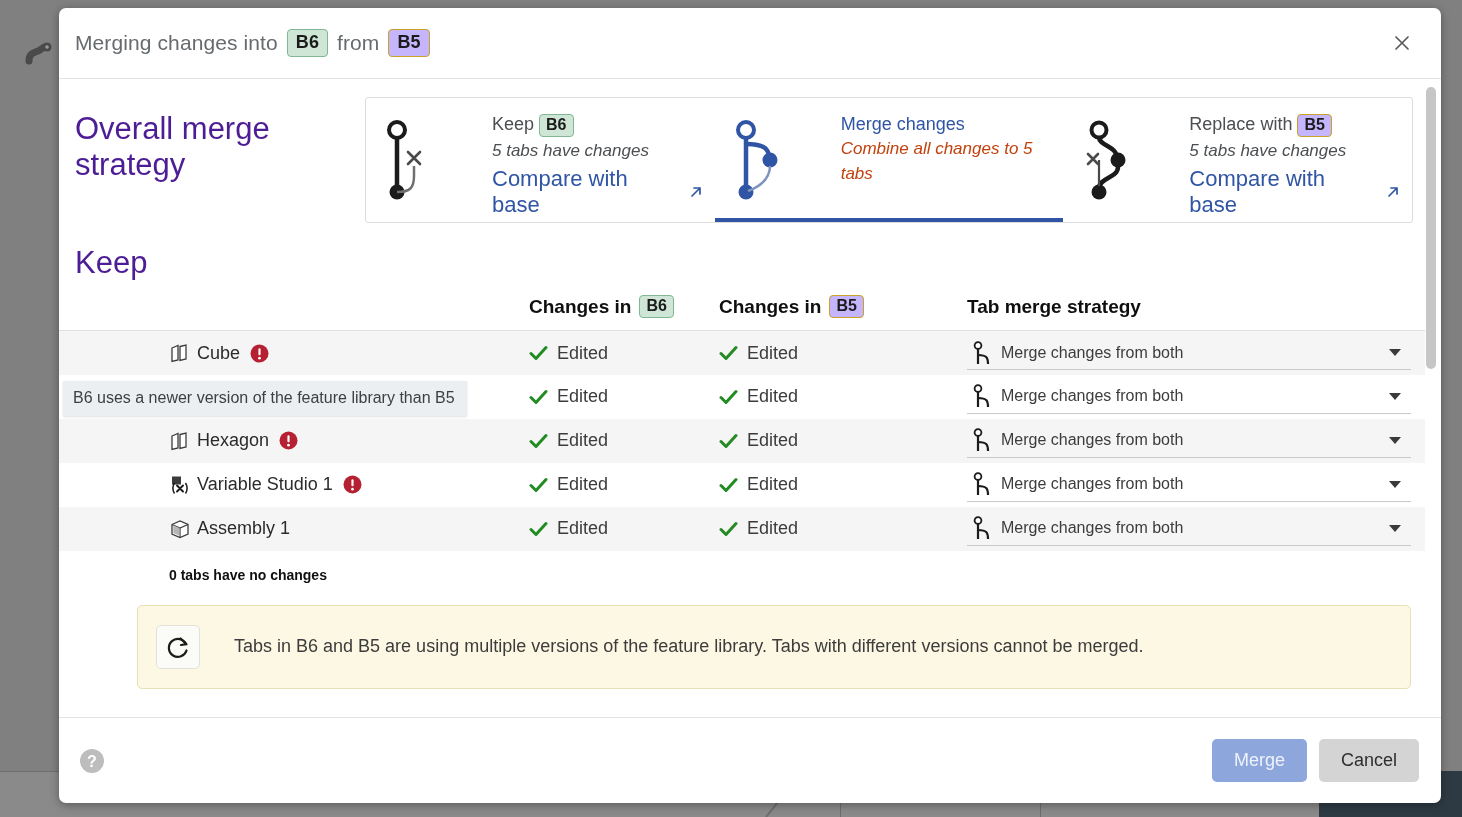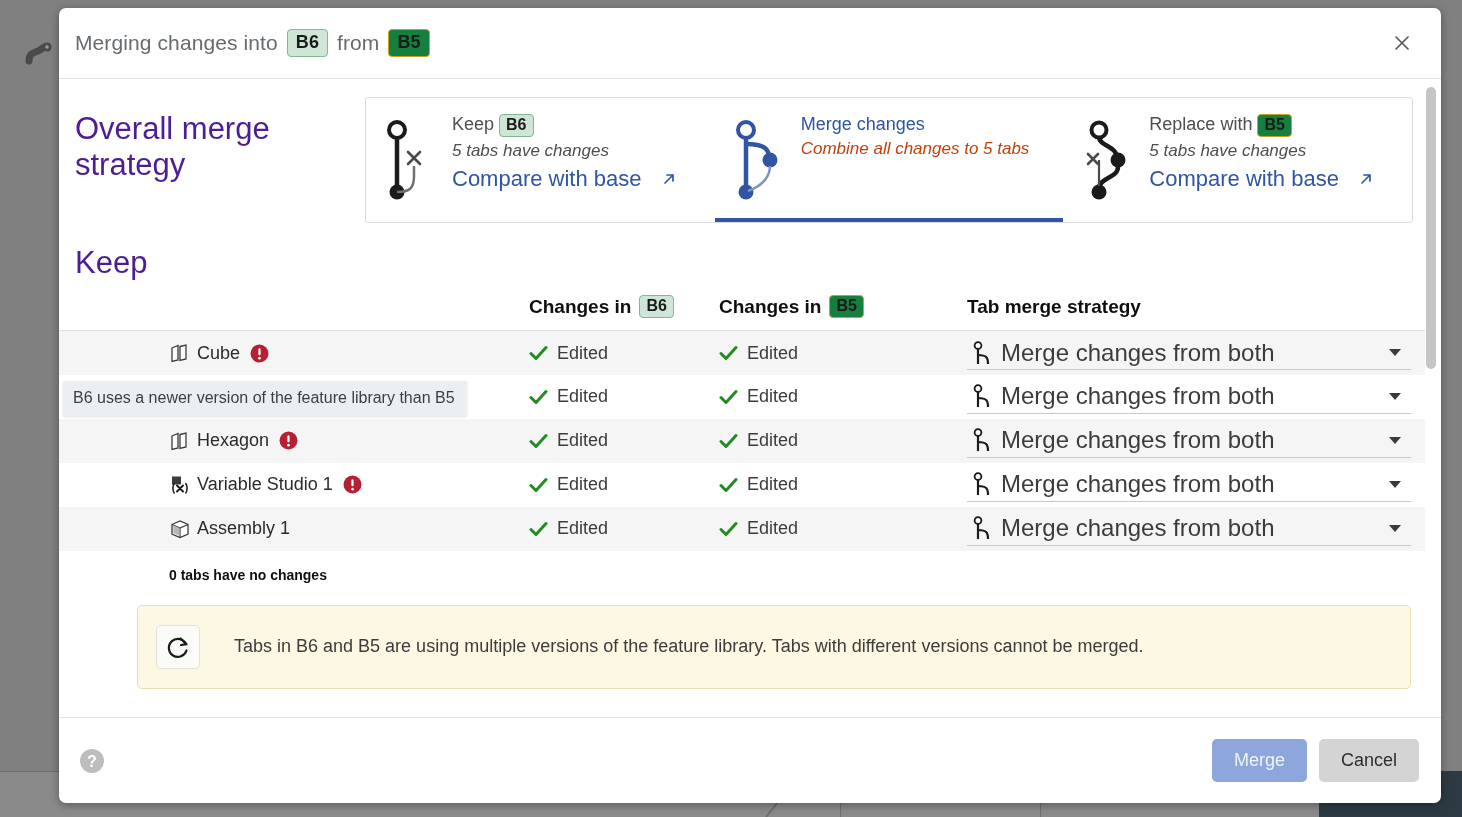--- a/index.html
+++ b/index.html
@@ -55,21 +55,21 @@
     font-size:21px; color:#666b6f; font-weight:400;
     display:flex; align-items:center; gap:9px; flex:1;
     letter-spacing:.1px;
   }
   .badge {
     display:inline-block;
     font-weight:700; font-size:18px; color:#1b1b1b;
     padding:2px 8px 3px; border-radius:4px; line-height:1.15;
   }
   .badge-green { background:#cfe6d6; border:1px solid #7fb893; }
-  .badge-yellow { background:#15803d; border:1px solid #c9a227; }
+  .badge-yellow { background:#c4b5fd; border:1px solid #c9a227; }
   .badge-sm { font-size:16px; padding:1px 6px 2px; }
   #close-button {
     width:34px; height:34px; display:flex; align-items:center; justify-content:center;
     cursor:pointer; color:#5a5a5a; font-size:25px; line-height:1; font-weight:300;
     border-radius:4px;
   }
 
   
   #dialog-body {
     flex:1 1 auto; position:relative; overflow:hidden;
@@ -96,21 +96,21 @@
   .strategy-card {
     flex:1 1 0; display:flex; gap:12px; padding:14px 12px 0 18px;
     min-height:124px; cursor:pointer; position:relative;
   }
   .strategy-card + .strategy-card { }
   .strategy-card.selected::after {
     content:""; position:absolute; left:0; right:0; bottom:0;
     height:4px; background:#2f55a4;
   }
   .strategy-graphic { width:56px; flex:0 0 56px; padding-top:4px; }
-  .strategy-text { display:flex; flex-direction:column; gap:2px; padding-top:2px; }
+  .strategy-text { display:flex; flex-direction:column; gap:2px; padding-top:2px;margin-left:40px; }
   .strategy-title { font-size:18px; color:#4b4f52; }
   .strategy-title.accent { color:#2f55a4; }
   .strategy-sub { font-size:17px; font-style:italic; color:#4b4f52; line-height:1.45; max-width:245px;}
   .strategy-sub.accent { color:#c2410c; }
   .strategy-link {
     font-size:22px; color:#2f55a4; cursor:pointer; display:inline-flex;
     align-items:center; gap:20px;
   }
 
   
@@ -140,21 +140,21 @@
   .warn-dot { width:19px; height:19px; flex:0 0 19px; margin-left:4px; }
   .change-cell { display:flex; align-items:center; gap:9px; }
   .check { width:19px; height:16px; flex:0 0 19px; }
 
   .strategy-select {
     margin-right:16px; height:34px;
     border-bottom:1px solid #c9c9c9;
     display:flex; align-items:center; gap:8px;
     padding:0 10px 0 6px; cursor:pointer; background:transparent;
   }
-  .strategy-select .sel-label { flex:1; font-size:24px; color:#3c3c3c; }
+  .strategy-select .sel-label { flex:1; font-size:16px; color:#3c3c3c; }
   .caret { width:0;height:0;border-left:6px solid transparent;border-right:6px solid transparent;border-top:7px solid #3a3a3a; }
   .mini-merge-icon { width:20px; height:24px; flex:0 0 20px; }
 
   #no-changes-line { padding:16px 0 0 110px; font-size:14px; font-weight:700; color:#0f0f0f; }
 
   
   #warning-banner {
     margin:22px 16px 0 78px;
     background:#fdf8e3; border:1px solid #e8dfb4; border-radius:5px;
     display:flex; align-items:center; gap:18px;

